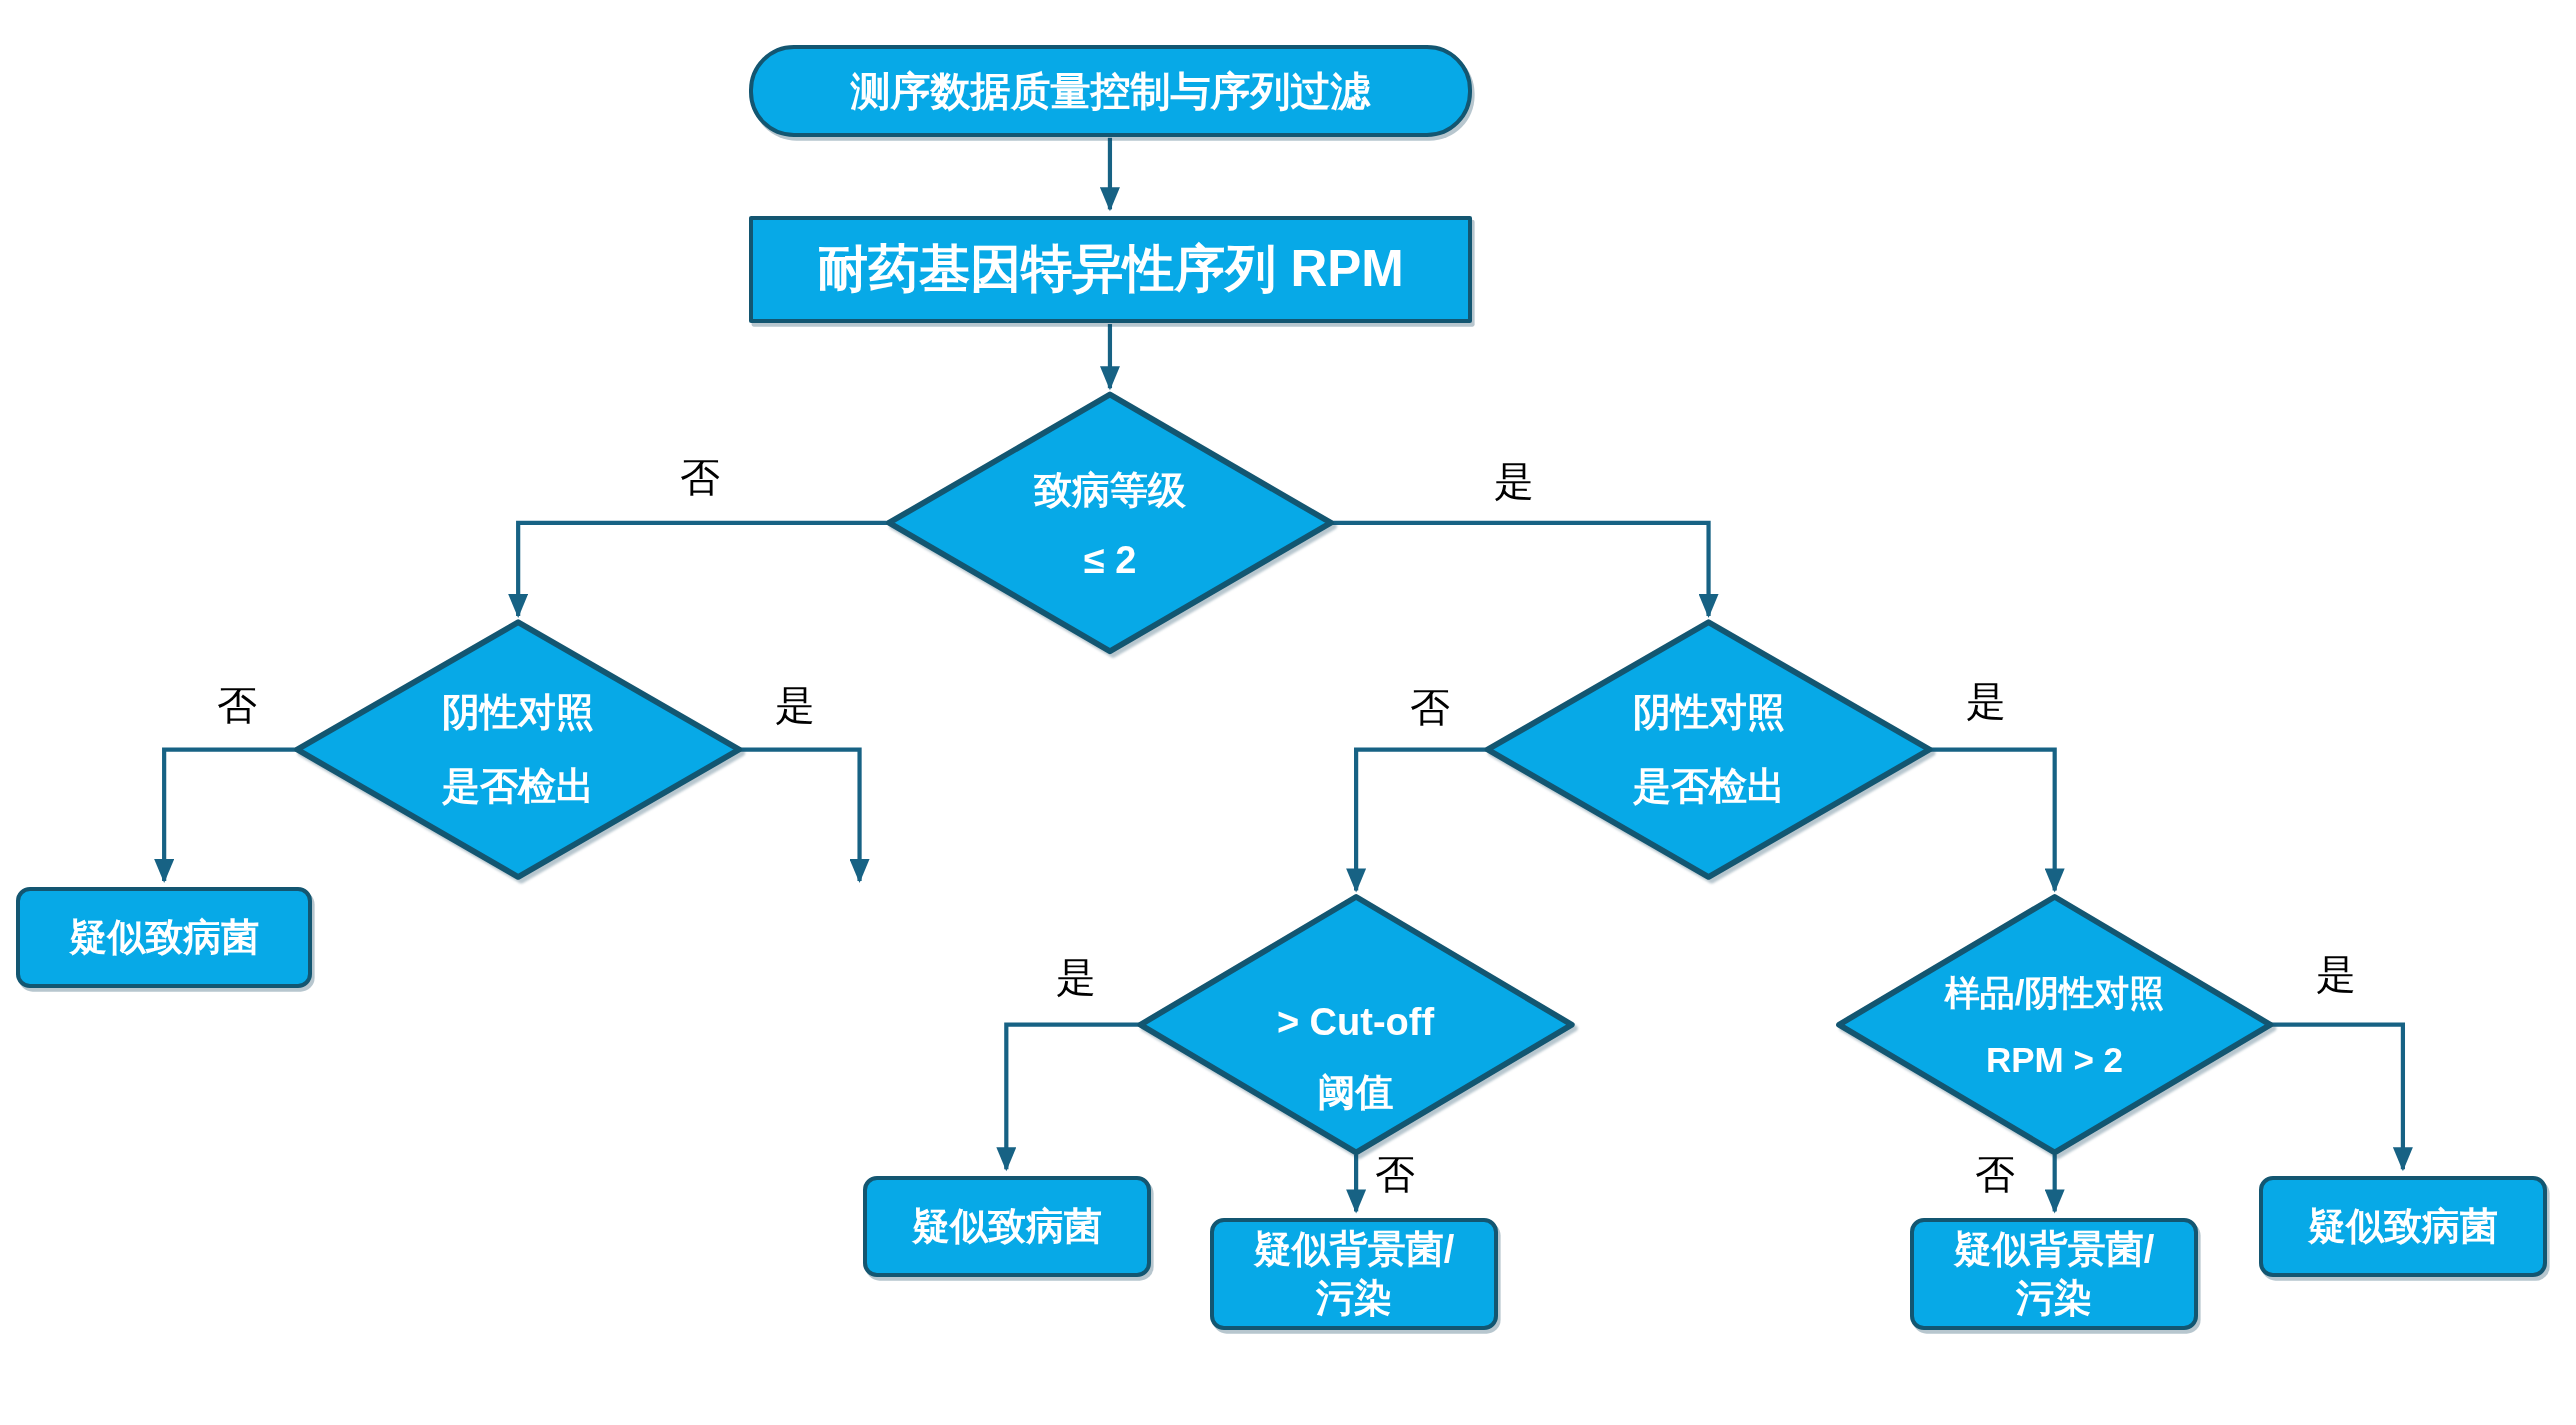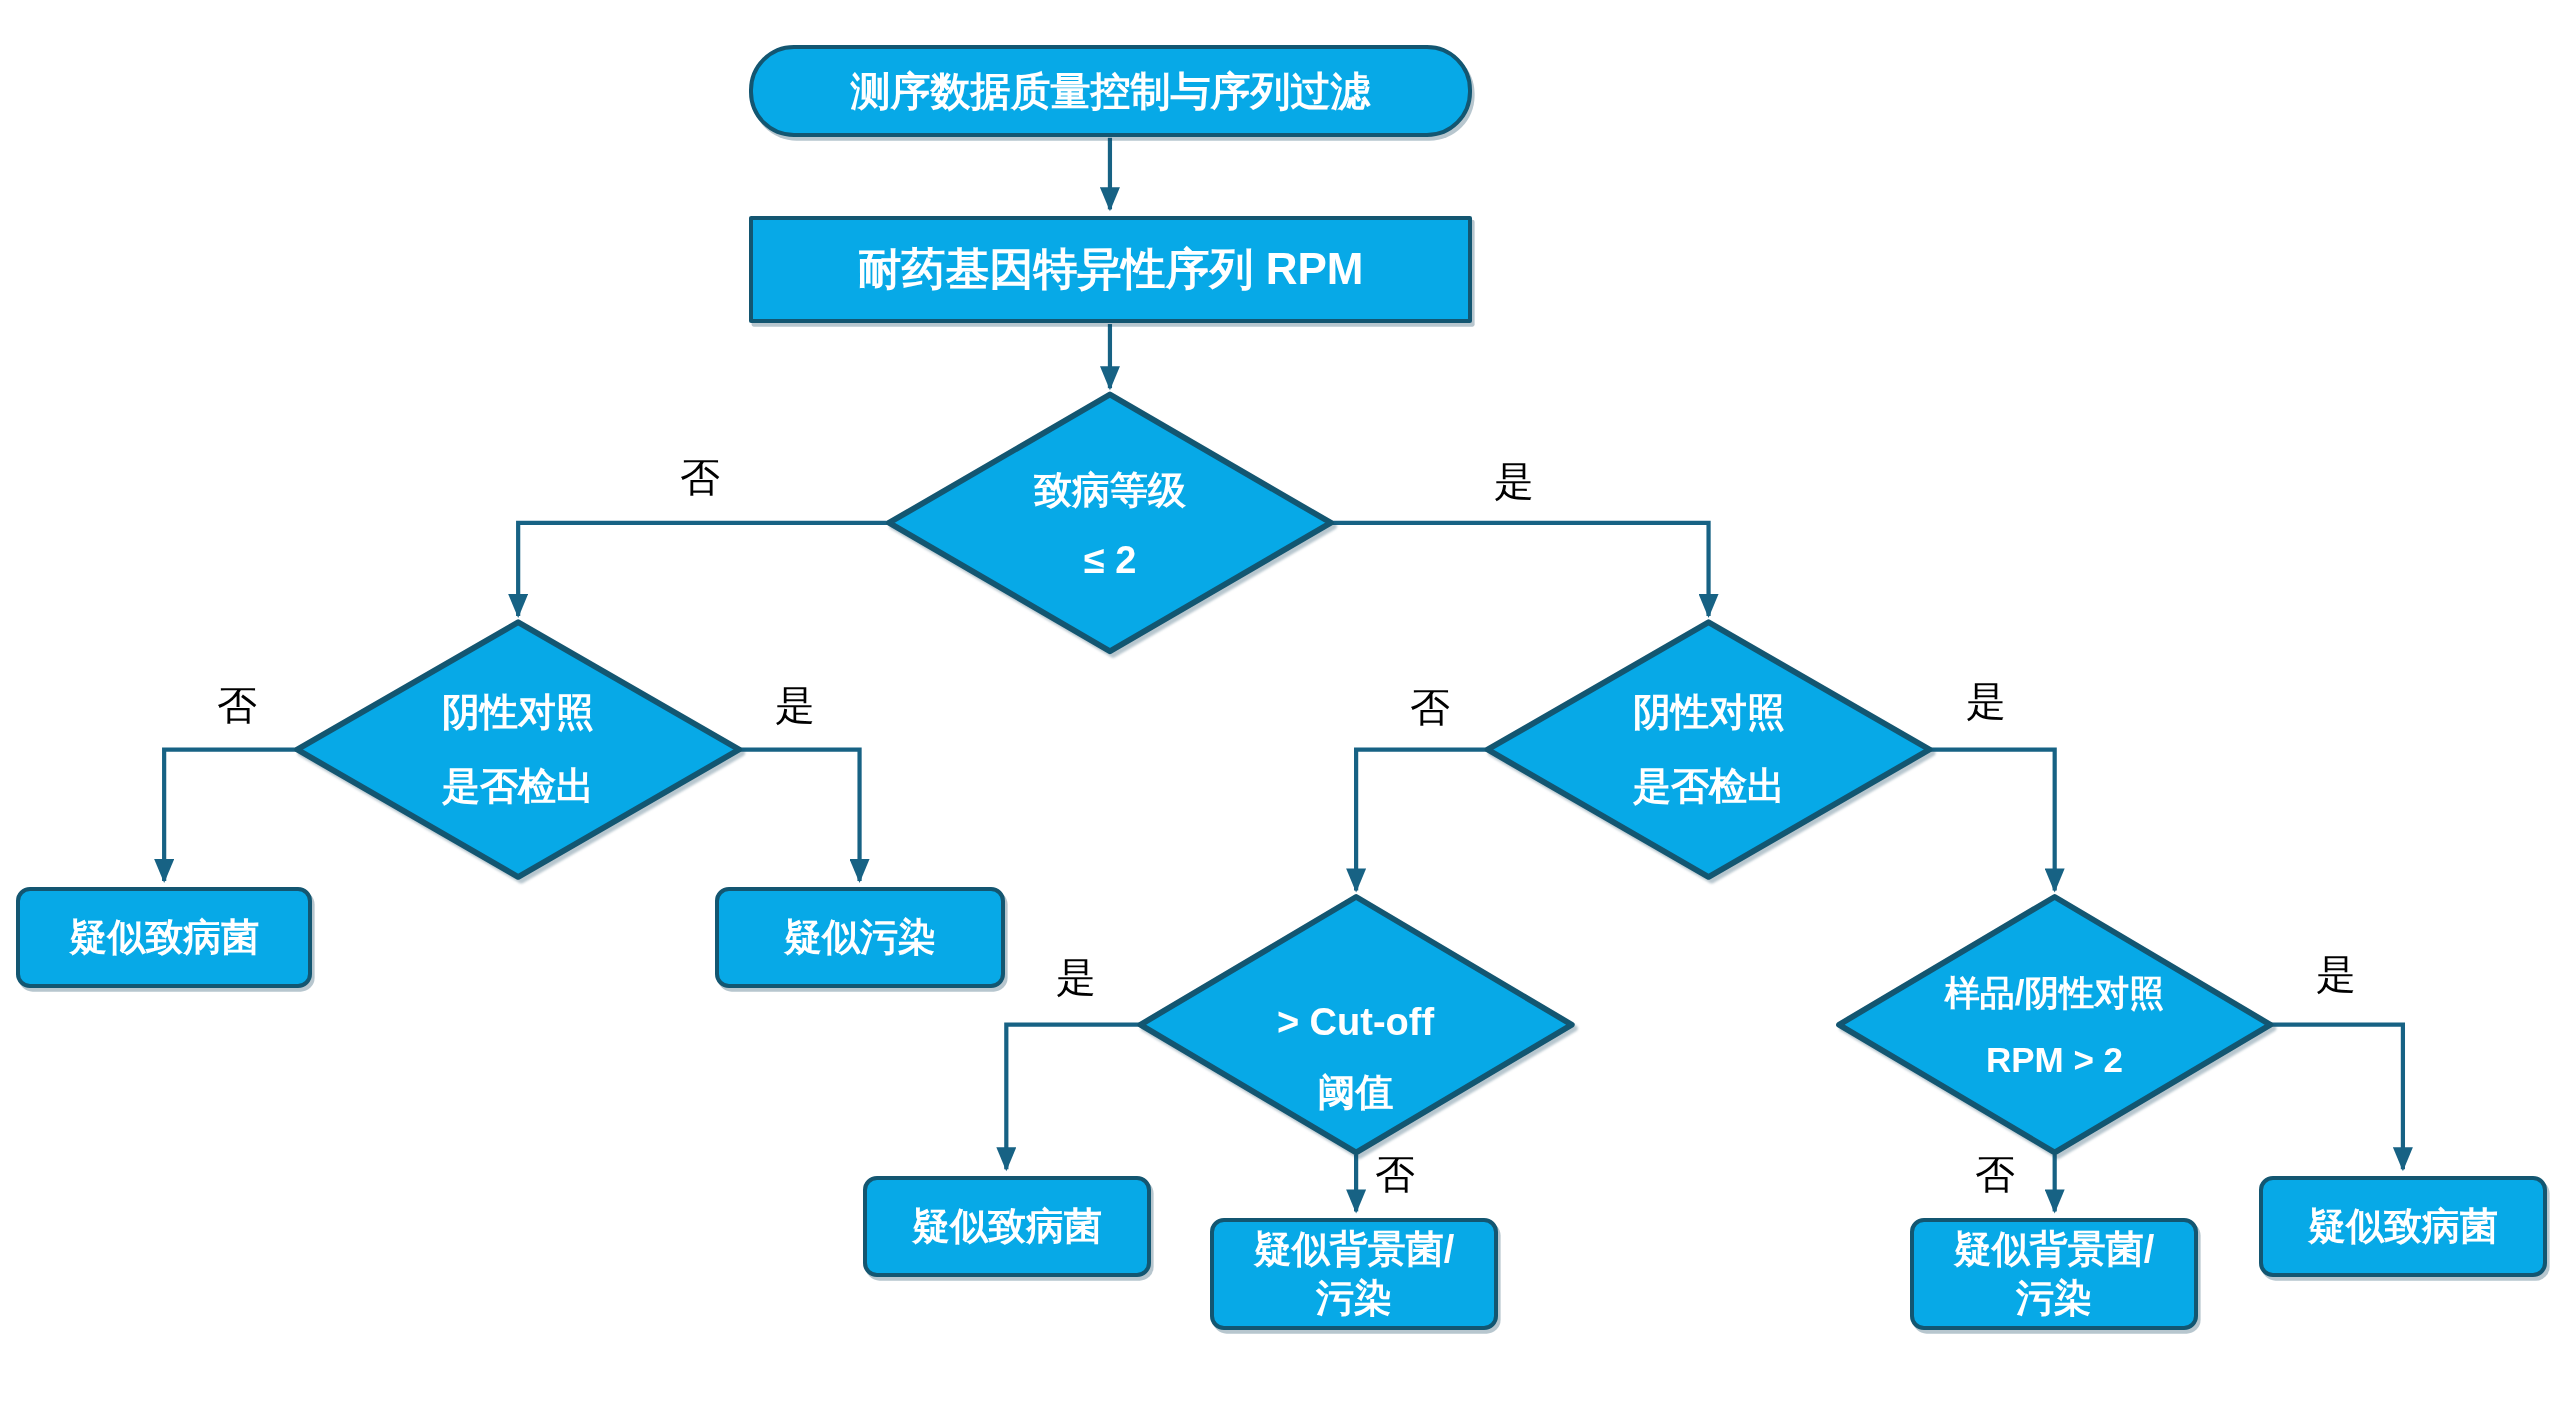--- a/index.html
+++ b/index.html
@@ -11,21 +11,21 @@
           font-family:"Liberation Sans",sans-serif;overflow:hidden;}
   #edges{position:absolute;left:0;top:0;width:2576px;height:1425px;}
   #edges polyline{stroke:var(--edge);stroke-width:8;fill:none;}
   #edges polygon{fill:var(--fill);stroke:var(--border);stroke-width:11;stroke-linejoin:round;
                  filter:drop-shadow(6px 7px 2px rgba(16,66,92,0.30));}
   .node{position:absolute;display:flex;align-items:center;justify-content:center;
         background:var(--fill);border:4.7px solid var(--border);box-sizing:border-box;
         color:var(--node-text);font-weight:bold;text-align:center;
         box-shadow:2.6px 3.7px 0 rgba(16,66,92,0.30);}
   .stadium{border-radius:45px;font-size:40px;}
-  .process{border-radius:2.1px;font-size:44px;text-align:center;}
+  .process{border-radius:2.1px;font-size:51px;text-align:center;}
   .leaf{border-radius:14px;font-size:38px;line-height:1.3;}
   .dtext{position:absolute;display:flex;flex-direction:column;align-items:center;
          justify-content:center;gap:23px;color:var(--node-text);font-weight:bold;
          text-align:center;font-size:38px;pointer-events:none;}
   .dtext.small{font-size:35px;}
   .blabel{position:absolute;width:84px;height:63px;display:flex;align-items:center;
           justify-content:center;color:var(--label-text);font-size:40px;
           font-family:"DejaVu Serif","Liberation Serif",serif;}
 </style>
 </head>
@@ -90,23 +90,20 @@
 
   <div class="dtext small" style="left:1839px;top:897px;width:431px;height:256px;">
     <span>样品/阴性对照</span>
     <span>RPM &gt; 2</span>
   </div>
 
   <div class="node leaf" style="left:16.3px;top:887px;width:296px;height:101px;">
     <span>疑似致病菌</span>
   </div>
 
-  <div class="node leaf" style="left:715px;top:887px;width:290px;height:101px;">
-    <span>疑似污染</span>
-  </div>
 
   <div class="node leaf" style="left:863px;top:1176px;width:288px;height:101px;">
     <span>疑似致病菌</span>
   </div>
 
   <div class="node leaf" style="left:1210px;top:1218px;width:288px;height:112px;flex-direction:column;">
     <span>疑似背景菌/</span>
     <span>污染</span>
   </div>
 

